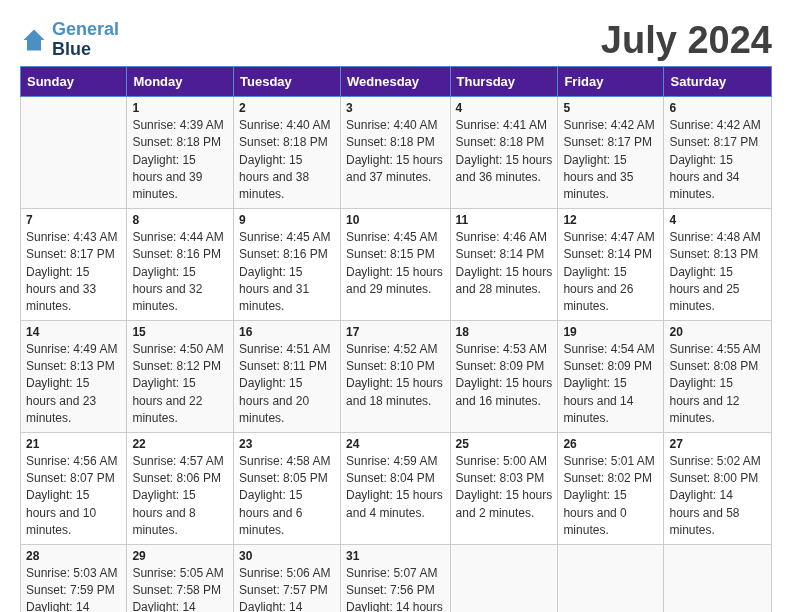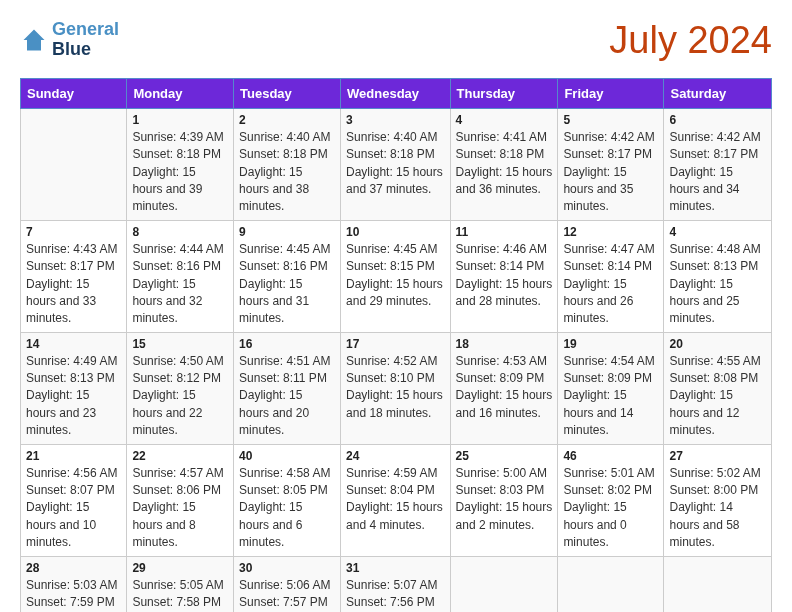--- a/index.html
+++ b/index.html
@@ -7,21 +7,21 @@
       font-family: Arial, sans-serif;
       background: #fff;
       width: 792px;
       min-height: 612px;
       padding: 20px;
     }
     .header {
       display: flex;
       justify-content: space-between;
       align-items: flex-start;
-      margin-bottom: 16px;
+      margin-bottom: 4px;
     }
     .logo {
       display: flex;
       align-items: center;
       gap: 4px;
     }
     .logo-text {
       font-size: 18px;
       font-weight: bold;
       color: #1a3a5c;
@@ -32,36 +32,36 @@
     }
     .logo-icon {
       width: 28px;
       height: 28px;
     }
     .title-area {
       text-align: right;
     }
     .month-title {
       font-size: 38px;
-      font-weight: normal;
-      color: #c2410c;
+      font-weight: bold;
+      color: #404040;
       line-height: 1.1;
     }
     .location {
       font-size: 16px;
       color: #333;
       margin-top: 2px;
     }
     table {
       width: 100%;
       border-collapse: collapse;
       border: 1px solid #ccc;
     }
     thead tr th {
-      background-color: #6d28d9;
+      background-color: #4c1d95;
       color: #fff;
       font-size: 13px;
       font-weight: bold;
       padding: 7px 6px;
       text-align: left;
       border: 1px solid #5588cc;
     }
     tbody tr td {
       border: 1px solid #ccc;
       vertical-align: top;
@@ -212,33 +212,33 @@
       <tr>
         <td>
           <div class="day-number">21</div>
           <div class="day-info">Sunrise: 4:56 AM<br>Sunset: 8:07 PM<br>Daylight: 15 hours and 10 minutes.</div>
         </td>
         <td>
           <div class="day-number">22</div>
           <div class="day-info">Sunrise: 4:57 AM<br>Sunset: 8:06 PM<br>Daylight: 15 hours and 8 minutes.</div>
         </td>
         <td>
-          <div class="day-number">40</div>
+          <div class="day-number">23</div>
           <div class="day-info">Sunrise: 4:58 AM<br>Sunset: 8:05 PM<br>Daylight: 15 hours and 6 minutes.</div>
         </td>
         <td>
           <div class="day-number">24</div>
           <div class="day-info">Sunrise: 4:59 AM<br>Sunset: 8:04 PM<br>Daylight: 15 hours and 4 minutes.</div>
         </td>
         <td>
           <div class="day-number">25</div>
           <div class="day-info">Sunrise: 5:00 AM<br>Sunset: 8:03 PM<br>Daylight: 15 hours and 2 minutes.</div>
         </td>
         <td>
-          <div class="day-number">46</div>
+          <div class="day-number">26</div>
           <div class="day-info">Sunrise: 5:01 AM<br>Sunset: 8:02 PM<br>Daylight: 15 hours and 0 minutes.</div>
         </td>
         <td>
           <div class="day-number">27</div>
           <div class="day-info">Sunrise: 5:02 AM<br>Sunset: 8:00 PM<br>Daylight: 14 hours and 58 minutes.</div>
         </td>
       </tr>
       <tr>
         <td>
           <div class="day-number">28</div>

